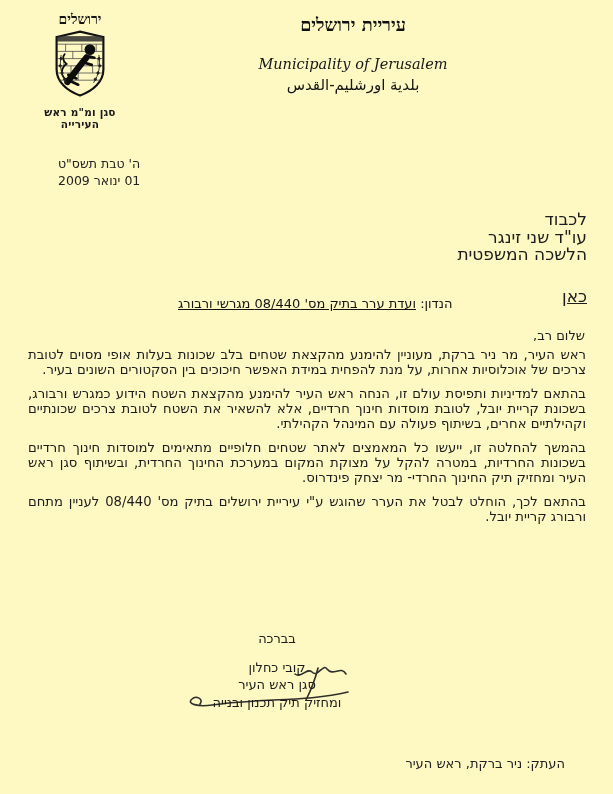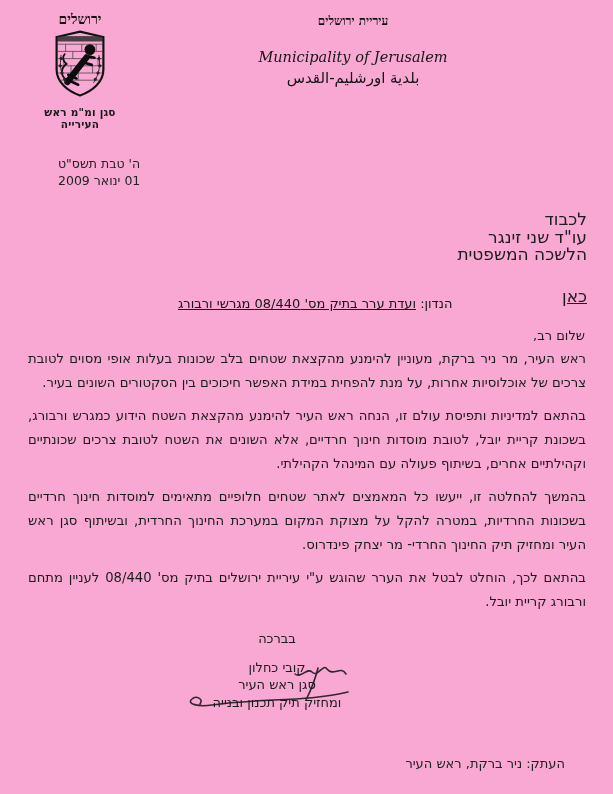--- a/index.html
+++ b/index.html
@@ -4,21 +4,21 @@
 <style>
   html,body{margin:0;padding:0;}
   body{
     width:613px;height:794px;
     background:#ffffff;
     font-family:"DejaVu Sans","Liberation Sans",sans-serif;
     color:#1b1b1b;
     position:relative;
     overflow:hidden;
   }
-  .page{position:absolute;inset:0;background:#f9a8d4;}
+  .page{position:absolute;inset:0;background:#fef9c3;}
 
   
   .logo-block{
     position:absolute;left:28px;top:12px;width:104px;
     text-align:center;
   }
   .logo-city{
     font-family:"DejaVu Serif","Liberation Serif",serif;
     font-weight:bold;font-size:14px;line-height:15px;color:#141414;
   }
@@ -30,21 +30,21 @@
   .dept-en{
     font-family:"DejaVu Serif","Liberation Serif",serif;
     font-style:italic;font-weight:bold;font-size:11.5px;color:#151515;
     margin-top:1px;
   }
   .org-block{
     position:absolute;left:225px;top:14px;width:256px;text-align:center;
   }
   .org-he{
     font-family:"DejaVu Serif","Liberation Serif",serif;
-    font-weight:bold;font-size:12px;color:#101010;direction:rtl;
+    font-weight:bold;font-size:18px;color:#101010;direction:rtl;
   }
   .org-en{
     font-family:"DejaVu Serif","Liberation Serif",serif;
     font-style:italic;font-size:14.5px;color:#161616;margin-top:20px;
   }
   .org-ar{
     font-size:15px;font-weight:normal;color:#141414;margin-top:4px;direction:rtl;
   }
 
   
@@ -69,21 +69,21 @@
   .subject .subj-text{text-decoration:underline;}
 
   
   .greeting{
     position:absolute;right:28px;top:328px;
     direction:rtl;font-size:13px;color:#1d1d1d;margin-left:12px;
   }
   .body-text{
     position:absolute;left:28px;top:347px;width:558px;
     direction:rtl;text-align:justify;
-    font-size:13.2px;line-height:24px;color:#1c1c1c;
+    font-size:13.2px;line-height:15px;color:#1c1c1c;
   }
   .body-text p{margin:0 0 9px 0;}
 
   
   .sig-block{
     position:absolute;left:193px;top:630px;width:168px;
     direction:rtl;text-align:center;font-size:13px;line-height:17.5px;color:#1c1c1c;
   }
   .sig-block .closing{margin-bottom:11px;}
   .sig-scribble{position:absolute;left:178px;top:660px;pointer-events:none;}
@@ -180,21 +180,21 @@
   <div class="subject">
     <span>הנדון:</span>
     <span> </span>
     <span class="subj-text">ועדת ערר בתיק מס' 08/440 מגרשי ורבורג</span>
   </div>
 
   <div class="greeting">שלום רב,</div>
 
   <div class="body-text">
     <p>ראש העיר, מר ניר ברקת, מעוניין להימנע מהקצאת שטחים בלב שכונות בעלות אופי מסוים לטובת צרכים של אוכלוסיות אחרות, על מנת להפחית במידת האפשר חיכוכים בין הסקטורים השונים בעיר.</p>
-    <p>בהתאם למדיניות ותפיסת עולם זו, הנחה ראש העיר להימנע מהקצאת השטח הידוע כמגרש ורבורג, בשכונת קריית יובל, לטובת מוסדות חינוך חרדיים, אלא השונים את השטח לטובת צרכים שכונתיים וקהילתיים אחרים, בשיתוף פעולה עם המינהל הקהילתי.</p>
+    <p>בהתאם למדיניות ותפיסת עולם זו, הנחה ראש העיר להימנע מהקצאת השטח הידוע כמגרש ורבורג, בשכונת קריית יובל, לטובת מוסדות חינוך חרדיים, אלא להשאיר את השטח לטובת צרכים שכונתיים וקהילתיים אחרים, בשיתוף פעולה עם המינהל הקהילתי.</p>
     <p>בהמשך להחלטה זו, ייעשו כל המאמצים לאתר שטחים חלופיים מתאימים למוסדות חינוך חרדיים בשכונות החרדיות, במטרה להקל על מצוקת המקום במערכת החינוך החרדית, ובשיתוף סגן ראש העיר ומחזיק תיק החינוך החרדי- מר יצחק פינדרוס.</p>
     <p>בהתאם לכך, הוחלט לבטל את הערר שהוגש ע"י עיריית ירושלים בתיק מס' 08/440 לעניין מתחם ורבורג קריית יובל.</p>
   </div>
 
   <div class="sig-block">
     <div class="closing">בברכה</div>
     <div>קובי כחלון</div>
     <div>סגן ראש העיר</div>
     <div>ומחזיק תיק תכנון ובנייה</div>
   </div>

